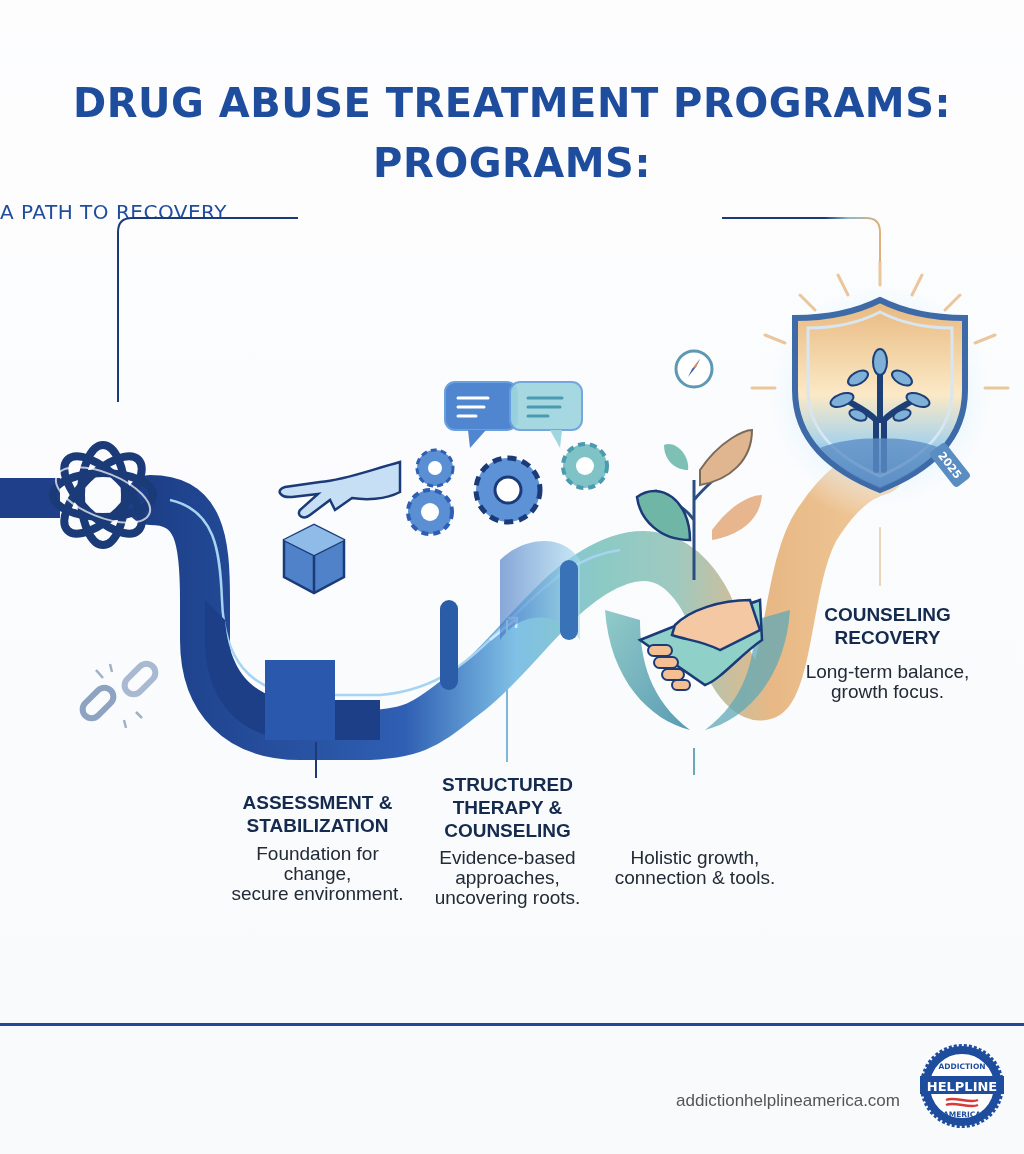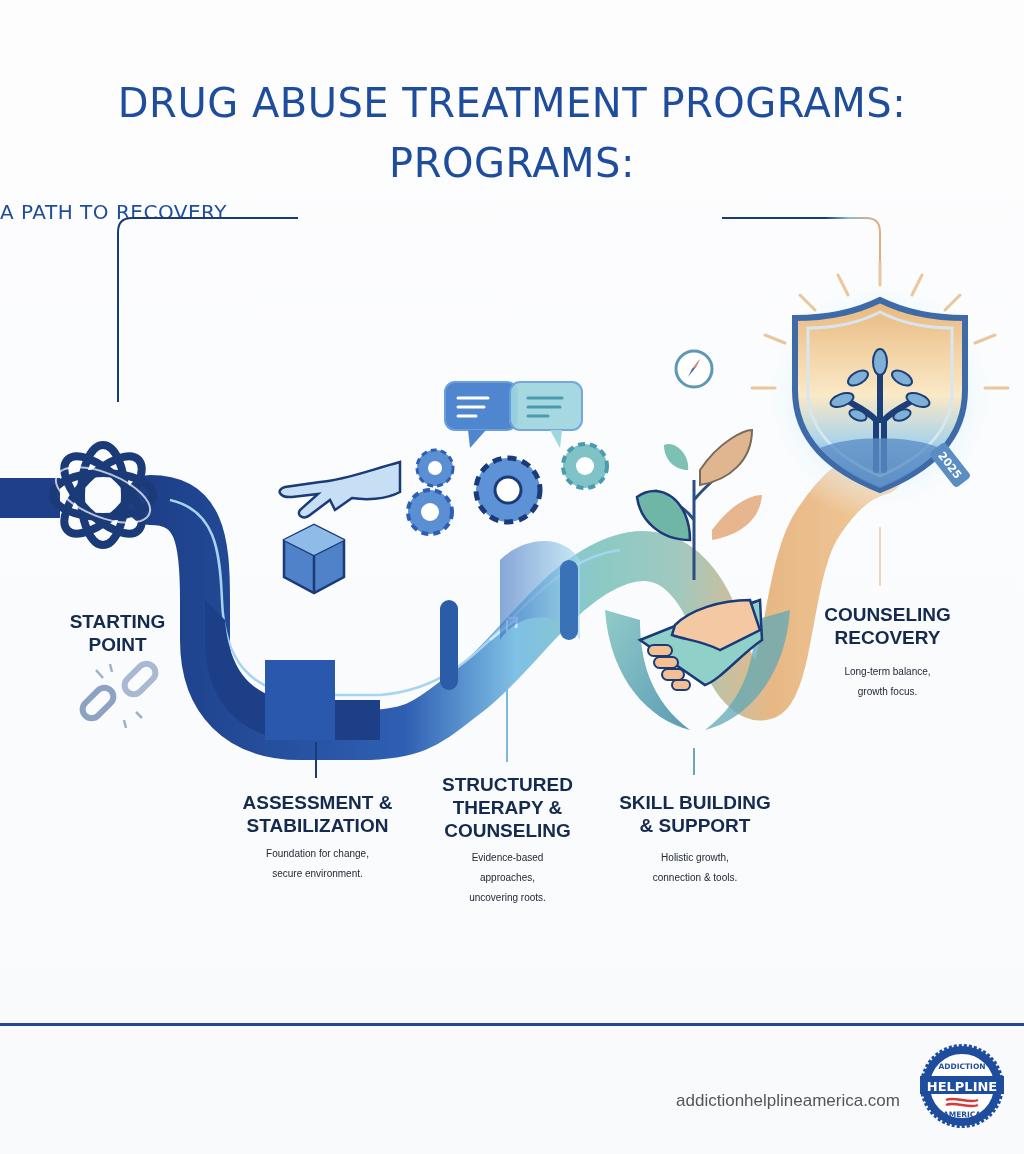--- a/index.html
+++ b/index.html
@@ -1,25 +1,25 @@
 <!DOCTYPE html>
 <html><head>
 <meta charset="utf-8">
 <style>
   * { box-sizing: border-box; margin: 0; padding: 0; }
   html, body { width: 1024px; height: 1154px; background: #ffffff; overflow: hidden; }
   body { position: relative; font-family: "Liberation Sans", "DejaVu Sans", sans-serif; color: #1b2a4a; }
   .canvas { position: absolute; left: 0; top: 0; width: 1024px; height: 1154px; background: linear-gradient(180deg, #fdfdfe 0%, #f8fafc 100%); }
-  .title { position: absolute; left: 0; width: 1024px; text-align: center; font-family: "DejaVu Sans", sans-serif; font-weight: normal; color: #1f4d9e; letter-spacing: 0.5px; }
+  .title { position: absolute; left: 0; width: 1024px; text-align: center; font-family: "DejaVu Sans", sans-serif; font-weight: bold; color: #1f4d9e; letter-spacing: 0.5px; }
   .title.l1 { top: 80px; font-size: 40px; }
   .title.l2 { top: 140px; font-size: 40px; }
   .subtitle { position: absolute; top: 200px; left: 0; width: 1024px; text-align: left; font-family: "DejaVu Sans", sans-serif; font-size: 20px; color: #1f4d9e; font-weight: normal; letter-spacing: 0.5px; }
   .svg-layer { position: absolute; left: 0; top: 0; }
   .stage-title { position: absolute; font-weight: bold; color: #142a4e; font-size: 19px; line-height: 23px; text-align: center; }
-  .stage-desc { position: absolute; font-size: 10px; line-height: 20px; color: #222a36; text-align: center; }
+  .stage-desc { position: absolute; font-size: 19px; line-height: 20px; color: #222a36; text-align: center; }
   .footer-rule { position: absolute; left: 0; top: 1023px; width: 1024px; height: 3px; background: #24479a; }
   .footer-name { position: absolute; right: 124px; top: 1066px; font-weight: bold; font-size: 22px; color: #333333; }
   .footer-url { position: absolute; right: 124px; top: 1091px; font-size: 17px; color: #555555; }
   .badge-year { font-family: "DejaVu Sans", sans-serif; font-size: 11px; font-weight: bold; fill: #ffffff; }
 </style>
 </head>
 <body>
 
 <div class="canvas">
 
@@ -221,24 +221,20 @@
       <circle r="40" fill="#1f4d9e" stroke="#1f4d9e" stroke-width="4" stroke-dasharray="3 2"></circle>
       <circle r="33" fill="#ffffff" stroke="#1f4d9e" stroke-width="2"></circle>
       <rect x="-42" y="-10" width="84" height="18" fill="#1f4d9e"></rect>
       <text x="0" y="5" text-anchor="middle" font-family="DejaVu Sans, sans-serif" font-weight="bold" font-size="13" fill="#ffffff">HELPLINE</text>
       <text x="0" y="-17" text-anchor="middle" font-family="DejaVu Sans, sans-serif" font-weight="bold" font-size="7.5" fill="#1f4d9e">ADDICTION</text>
       <path d="M-16 14 C-8 10 8 18 16 14 M-16 19 C-8 15 8 23 16 19" stroke="#d83a3a" stroke-width="2.5" fill="none"></path>
       <text x="0" y="31" text-anchor="middle" font-family="DejaVu Sans, sans-serif" font-weight="bold" font-size="7.5" fill="#1f4d9e">AMERICA</text>
     </g>
   </svg>
 
-  <div class="stage-title" style="left:55px; top:610px; width:125px;">
-    <div>STARTING</div>
-    <div>POINT</div>
-  </div>
 
   <div class="stage-title" style="left:220px; top:791px; width:195px;text-align:center;">
     <div>ASSESSMENT &amp;</div>
     <div>STABILIZATION</div>
   </div>
   <div class="stage-desc" style="left:220px; top:800px; width:195px;margin-top:44px;">
     <div>Foundation for change,</div>
     <div>secure environment.</div>
   </div>
 
@@ -246,24 +242,20 @@
     <div>STRUCTURED</div>
     <div>THERAPY &amp;</div>
     <div>COUNSELING</div>
   </div>
   <div class="stage-desc" style="left:425px; top:848px; width:165px;">
     <div>Evidence-based</div>
     <div>approaches,</div>
     <div>uncovering roots.</div>
   </div>
 
-  <div class="stage-title" style="left:605px; top:791px; width:180px;">
-    <div>SKILL BUILDING</div>
-    <div>&amp; SUPPORT</div>
-  </div>
   <div class="stage-desc" style="left:605px; top:848px; width:180px;">
     <div>Holistic growth,</div>
     <div>connection &amp; tools.</div>
   </div>
 
   <div class="stage-title" style="left:805px; top:603px; width:165px;">
     <div>COUNSELING</div>
     <div>RECOVERY</div>
   </div>
   <div class="stage-desc" style="left:800px; top:662px; width:175px;">

